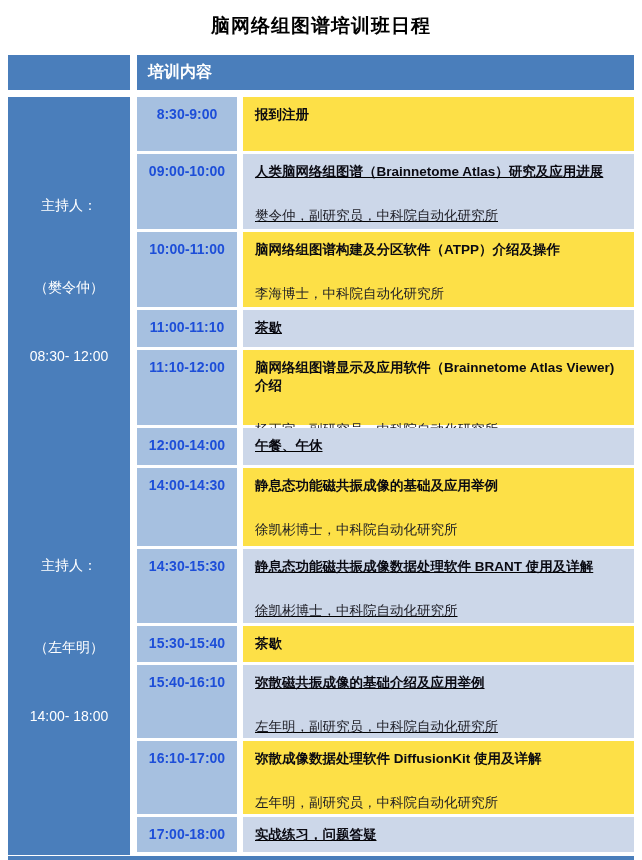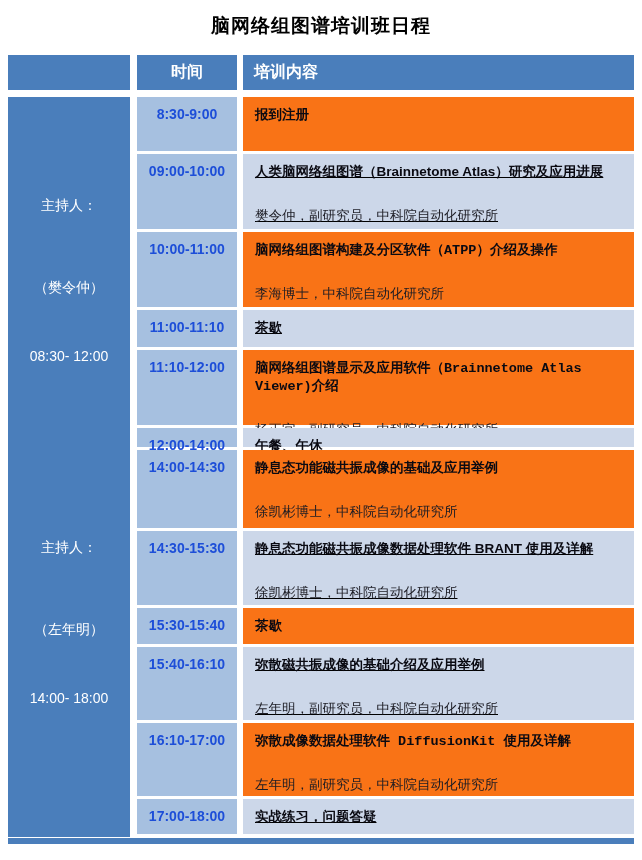--- a/index.html
+++ b/index.html
@@ -37,38 +37,37 @@
   .host-label{margin-bottom:36px;}
   .host-name{margin-bottom:23px;}
   .rows{flex:1;display:flex;flex-direction:column;}
   .row{display:flex;margin-bottom:3px;}
   .time-cell{
     width:100px;margin-right:6px;background:#a6c0e0;
     font-weight:bold;font-size:14px;color:#1d4ed8;
     text-align:center;padding-top:9px;box-sizing:border-box;
   }
   .content-cell{flex:1;padding:9px 12px;box-sizing:border-box;font-size:13.5px;}
-  .row.dark .content-cell{background:#f97316;font-family:Liberation Mono, monospace;}
+  .row.dark .content-cell{background:#fde047;}
   .row.light .content-cell{background:#ccd7e9;text-decoration:underline;}
   .session-title{font-weight:bold;color:#0a0a12;}
   .session-speaker{margin-top:26px;color:#1c1c24;}
   .footer-bar{height:6px;background:#4a7ebb;margin-top:1px;}
 </style>
 </head>
 <body>
 
 <div class="page">
 
   <div class="title">脑网络组图谱培训班日程</div>
 
   <div class="schedule">
 
     <div class="header-row">
       <div class="hc header-host"></div>
-      <div class="hc header-time">时间</div>
       <div class="hc header-content">培训内容</div>
     </div>
 
     <div class="section section-a">
       <div class="host-cell">
         <div class="host-label">主持人：</div>
         <div class="host-name">（樊令仲）</div>
         <div class="host-time">08:30- 12:00</div>
       </div>
       <div class="rows">
@@ -104,21 +103,21 @@
         </div>
 
         <div class="row dark" style="height:75px">
           <div class="time-cell">11:10-12:00</div>
           <div class="content-cell">
             <div class="session-title">脑网络组图谱显示及应用软件（Brainnetome Atlas Viewer)介绍</div>
             <div class="session-speaker">杨正宜，副研究员，中科院自动化研究所</div>
           </div>
         </div>
 
-        <div class="row light" style="height:19px">
+        <div class="row light" style="height:37px">
           <div class="time-cell">12:00-14:00</div>
           <div class="content-cell">
             <div class="session-title">午餐、午休</div>
           </div>
         </div>
 
       </div>
     </div>
 
     <div class="section section-b">

